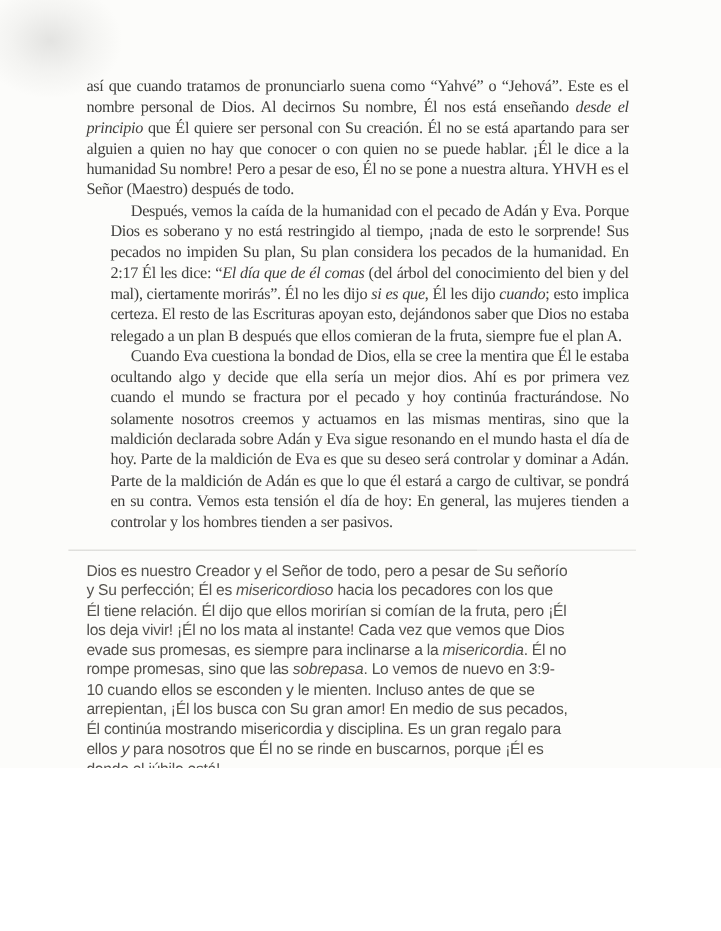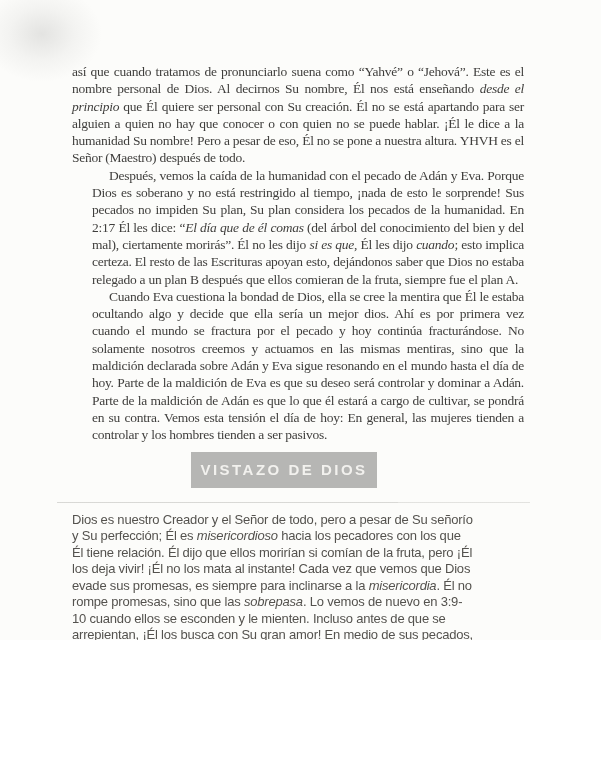--- a/index.html
+++ b/index.html
@@ -73,23 +73,20 @@
   <div class="scan-smudge"></div>
 
   <div class="column">
 
     <div class="body-text">
       <p>así que cuando tratamos de pronunciarlo suena como “Yahvé” o “Jehová”. Este es el nombre personal de Dios. Al decirnos Su nombre, Él nos está enseñando <i>desde el principio</i> que Él quiere ser personal con Su creación. Él no se está apartando para ser alguien a quien no hay que conocer o con quien no se puede hablar. ¡Él le dice a la humanidad Su nombre! Pero a pesar de eso, Él no se pone a nuestra altura. YHVH es el Señor (Maestro) después de todo.</p>
       <p class="indent">Después, vemos la caída de la humanidad con el pecado de Adán y Eva. Porque Dios es soberano y no está restringido al tiempo, ¡nada de esto le sorprende! Sus pecados no impiden Su plan, Su plan considera los pecados de la humanidad. En 2:17 Él les dice: “<i>El día que de él comas</i> (del árbol del conocimiento del bien y del mal), ciertamente morirás”. Él no les dijo <i>si es que</i>, Él les dijo <i>cuando</i>; esto implica certeza. El resto de las Escrituras apoyan esto, dejándonos saber que Dios no estaba relegado a un plan B después que ellos comieran de la fruta, siempre fue el plan A.</p>
       <p class="indent">Cuando Eva cuestiona la bondad de Dios, ella se cree la mentira que Él le estaba ocultando algo y decide que ella sería un mejor dios. Ahí es por primera vez cuando el mundo se fractura por el pecado y hoy continúa fracturándose. No solamente nosotros creemos y actuamos en las mismas mentiras, sino que la maldición declarada sobre Adán y Eva sigue resonando en el mundo hasta el día de hoy. Parte de la maldición de Eva es que su deseo será controlar y dominar a Adán. Parte de la maldición de Adán es que lo que él estará a cargo de cultivar, se pondrá en su contra. Vemos esta tensión el día de hoy: En general, las mujeres tienden a controlar y los hombres tienden a ser pasivos.</p>
     </div>
 
-    <div class="banner" style="background-color: rgb(182, 182, 180);">
-      <span class="banner-label" style="color: rgb(242, 241, 238);">VISTAZO DE DIOS</span>
-    </div>
 
     <div class="callout-divider"></div>
 
     <div class="callout-body">Dios es nuestro Creador y el Señor de todo, pero a pesar de Su señorío y Su perfección; Él es <i>misericordioso</i> hacia los pecadores con los que Él tiene relación. Él dijo que ellos morirían si comían de la fruta, pero ¡Él los deja vivir! ¡Él no los mata al instante! Cada vez que vemos que Dios evade sus promesas, es siempre para inclinarse a la <i>misericordia</i>. Él no rompe promesas, sino que las <i>sobrepasa</i>. Lo vemos de nuevo en 3:9-10 cuando ellos se esconden y le mienten. Incluso antes de que se arrepientan, ¡Él los busca con Su gran amor! En medio de sus pecados, Él continúa mostrando misericordia y disciplina. Es un gran regalo para ellos <i>y</i> para nosotros que Él no se rinde en buscarnos, porque ¡Él es donde el júbilo está!</div>
 
   </div>
 
   <div class="page-number">19</div>
 
 </div>

